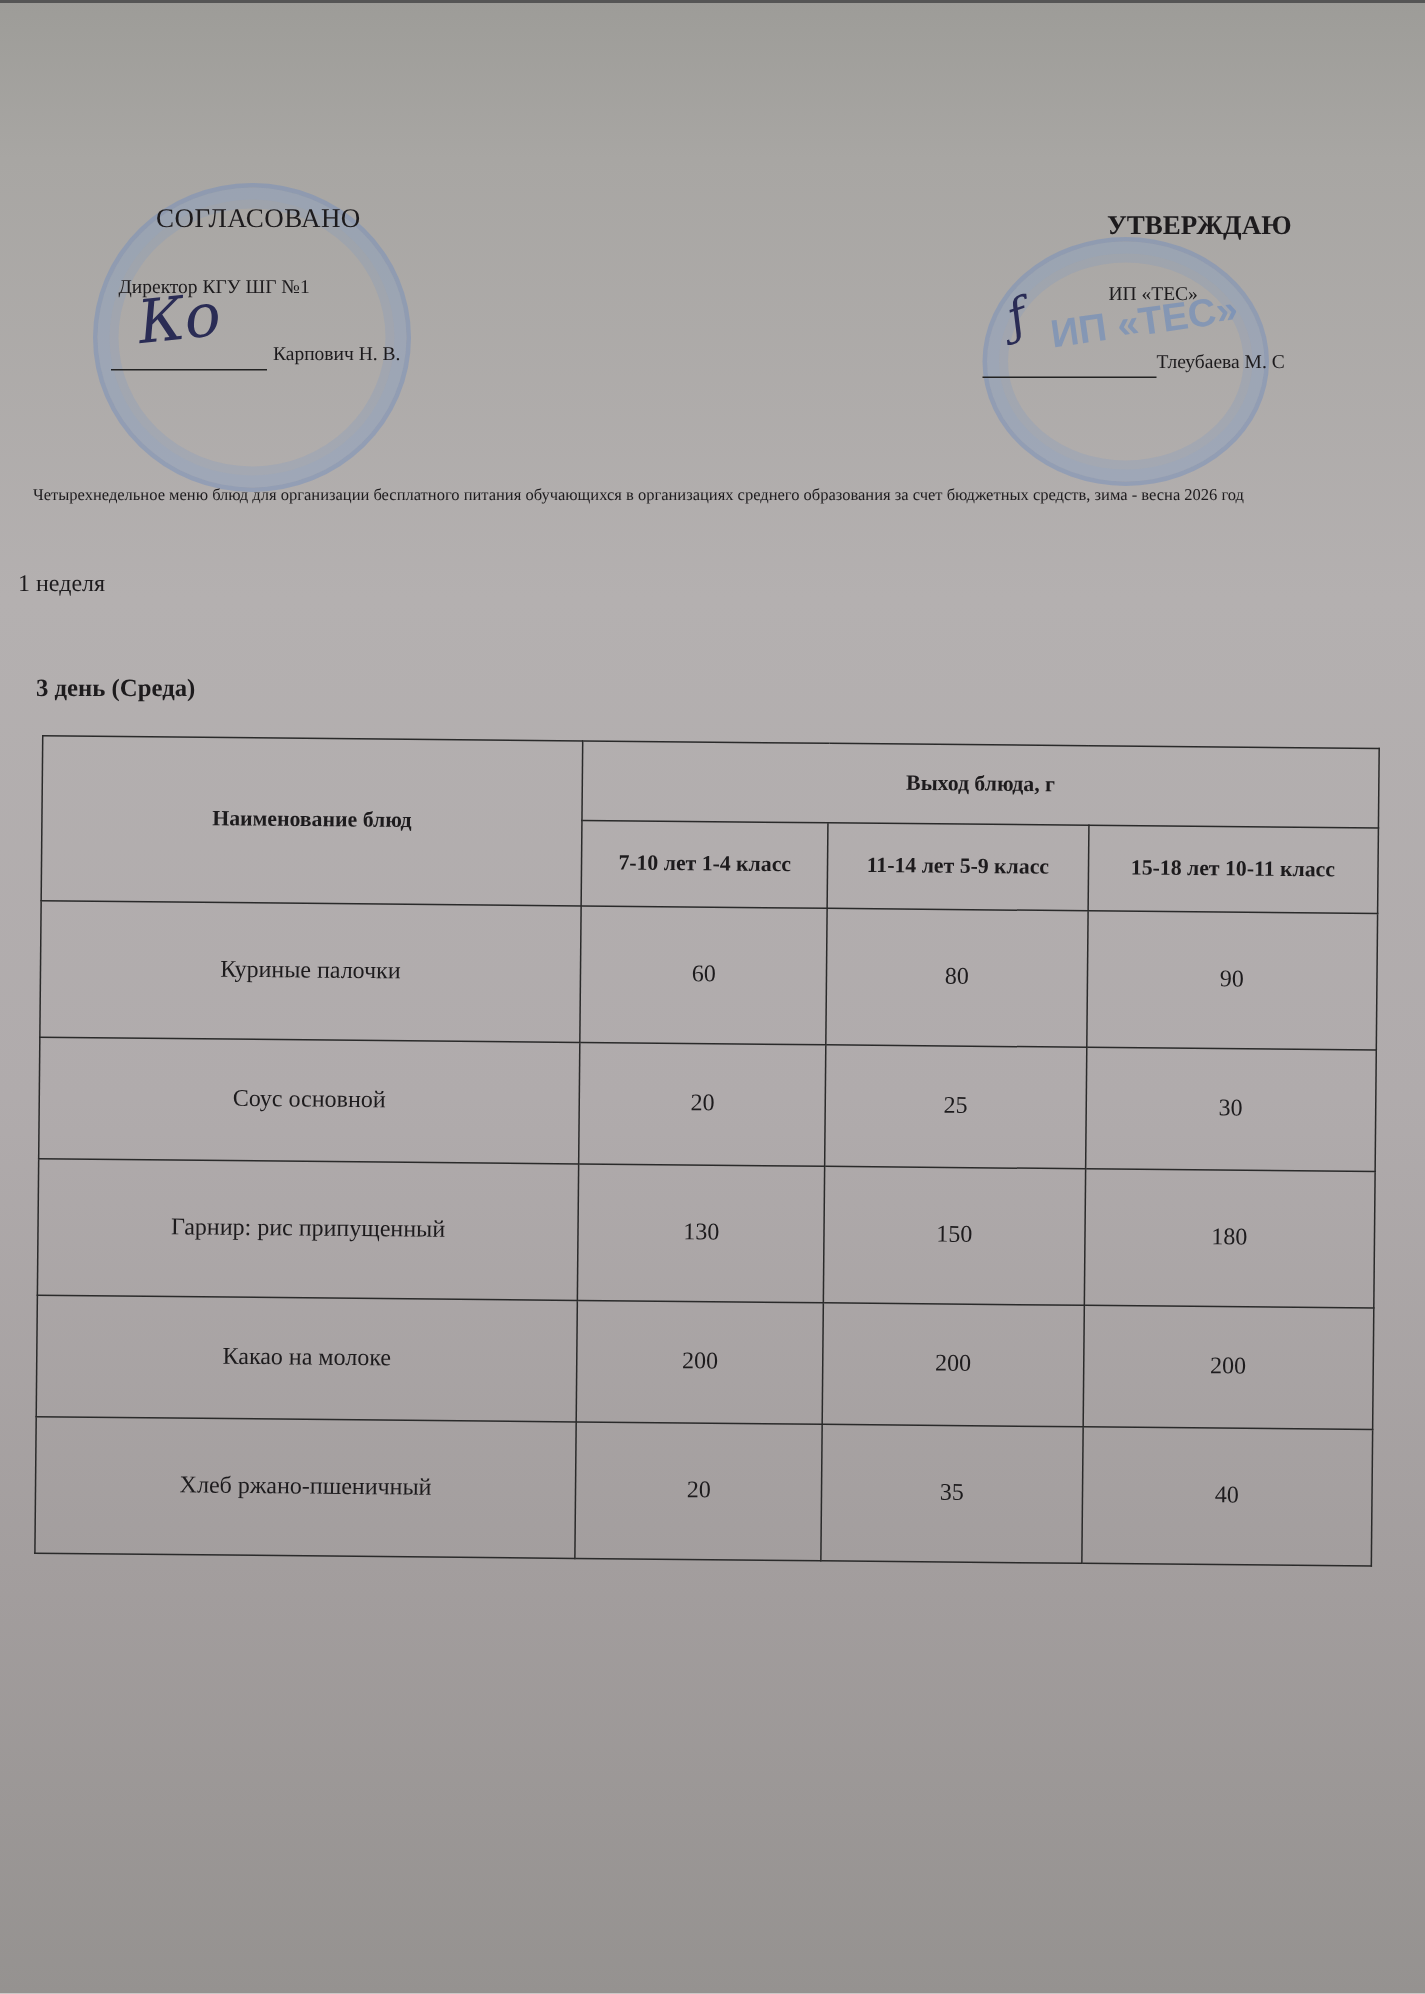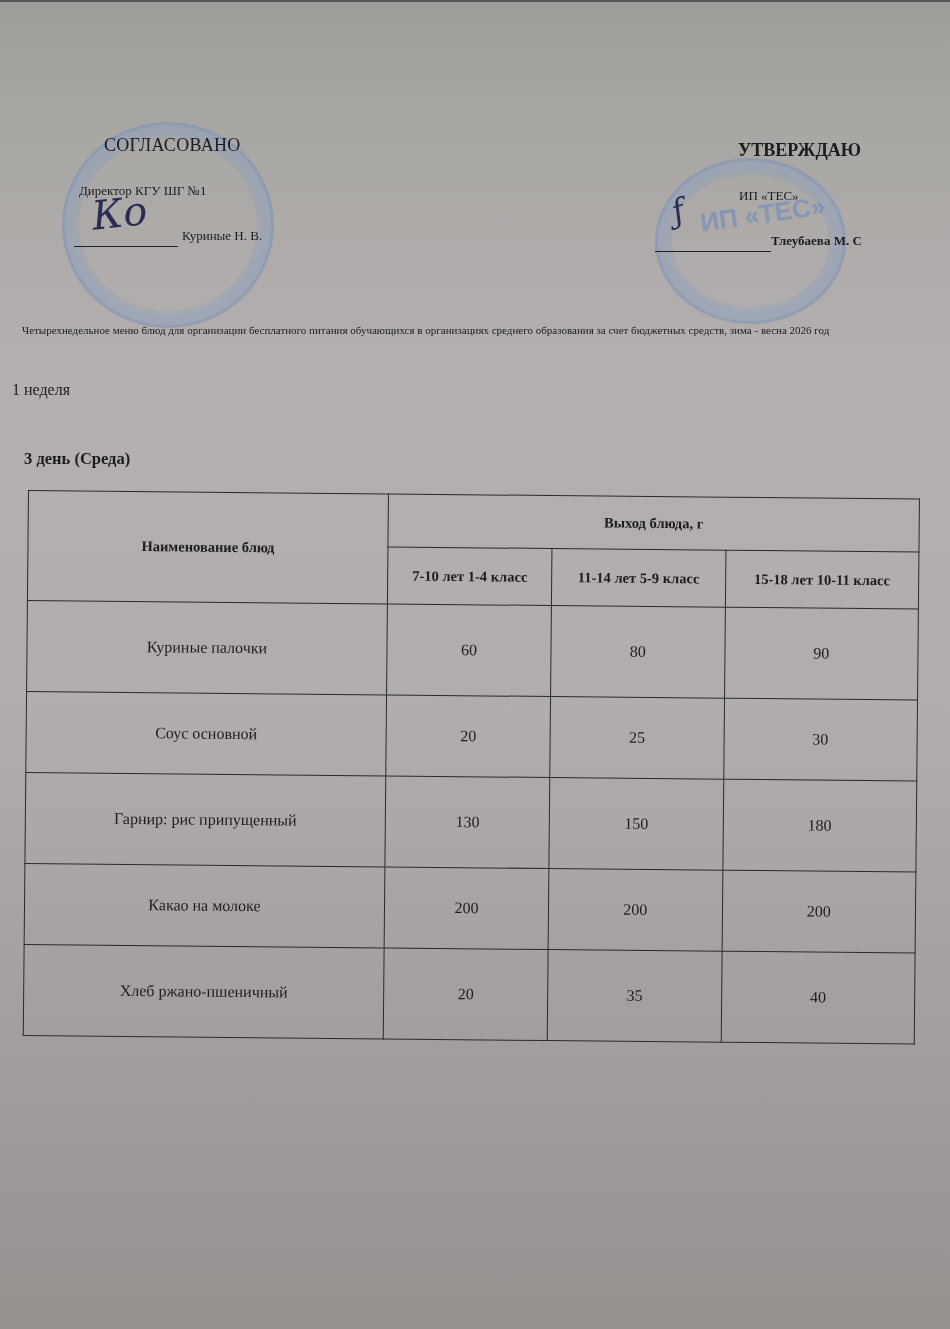--- a/index.html
+++ b/index.html
@@ -21,21 +21,21 @@
     font-size: 26px; font-weight: bold; color: rgba(100,135,190,0.55); line-height: 28px;
     transform: rotate(-8deg); text-align: center;
   }
   .block { position: absolute; font-size: 13px; line-height: 22px; }
   .approved-title { left: 104px; top: 134px; font-weight: normal; font-size: 18px; letter-spacing: 0.3px; }
   .approved-role { left: 79px; top: 180px; }
   .approved-sign { left: 74px; top: 225px; }
   .sign-line { display: inline-block; width: 104px; border-bottom: 1px solid #222; height: 16px; margin-right: 4px; vertical-align: bottom; }
   .confirm-title { left: 738px; top: 139px; font-weight: bold; font-size: 18px; text-align: right; }
   .confirm-role { left: 739px; top: 185px; }
-  .confirm-sign { left: 655px; top: 230px; font-weight: bold; }
+  .confirm-sign { left: 655px; top: 230px; }
   .confirm-line { display: inline-block; width: 116px; border-bottom: 1px solid #222; height: 16px; vertical-align: bottom; }
   .signature { position: absolute; font-family: "DejaVu Serif", serif; font-style: italic; color: #2a2c55; font-size: 40px; }
   .sig-left { left: 92px; top: 190px; transform: rotate(-6deg); }
   .sig-right { left: 672px; top: 192px; transform: rotate(-18deg); font-size: 32px; }
   .doc-title { position: absolute; left: 22px; top: 320px; width: 910px; font-size: 11px; line-height: 20px; }
   .week { position: absolute; left: 12px; top: 381px; font-size: 16px; }
   .day { position: absolute; left: 24px; top: 425px; font-size: 16.5px; font-weight: bold; margin-top: 24px; }
   table.menu {
     position: absolute; left: 28px; top: 490px; width: 892px; border-collapse: collapse;
     transform: rotate(0.55deg); transform-origin: top left;
@@ -53,21 +53,21 @@
 
 <div class="top-edge"></div>
 
 <div class="stamp stamp-left"></div>
 <div class="stamp stamp-right"></div>
 <div class="stamp-text">ИП «ТЕС»</div>
 
 <div class="block approved-title">СОГЛАСОВАНО</div>
 <div class="block approved-role">Директор КГУ ШГ №1</div>
 <div class="block approved-sign">
-  <span class="sign-line"></span><span>Куриные Н. В.</span>
+  <span class="sign-line"></span><span>Карпович Н. В.</span>
 </div>
 <div class="signature sig-left">Ко</div>
 
 <div class="block confirm-title">УТВЕРЖДАЮ</div>
 <div class="block confirm-role">ИП «ТЕС»</div>
 <div class="block confirm-sign">
   <span class="confirm-line"></span><span>Тлеубаева М. С</span>
 </div>
 <div class="signature sig-right">ƒ</div>
 

